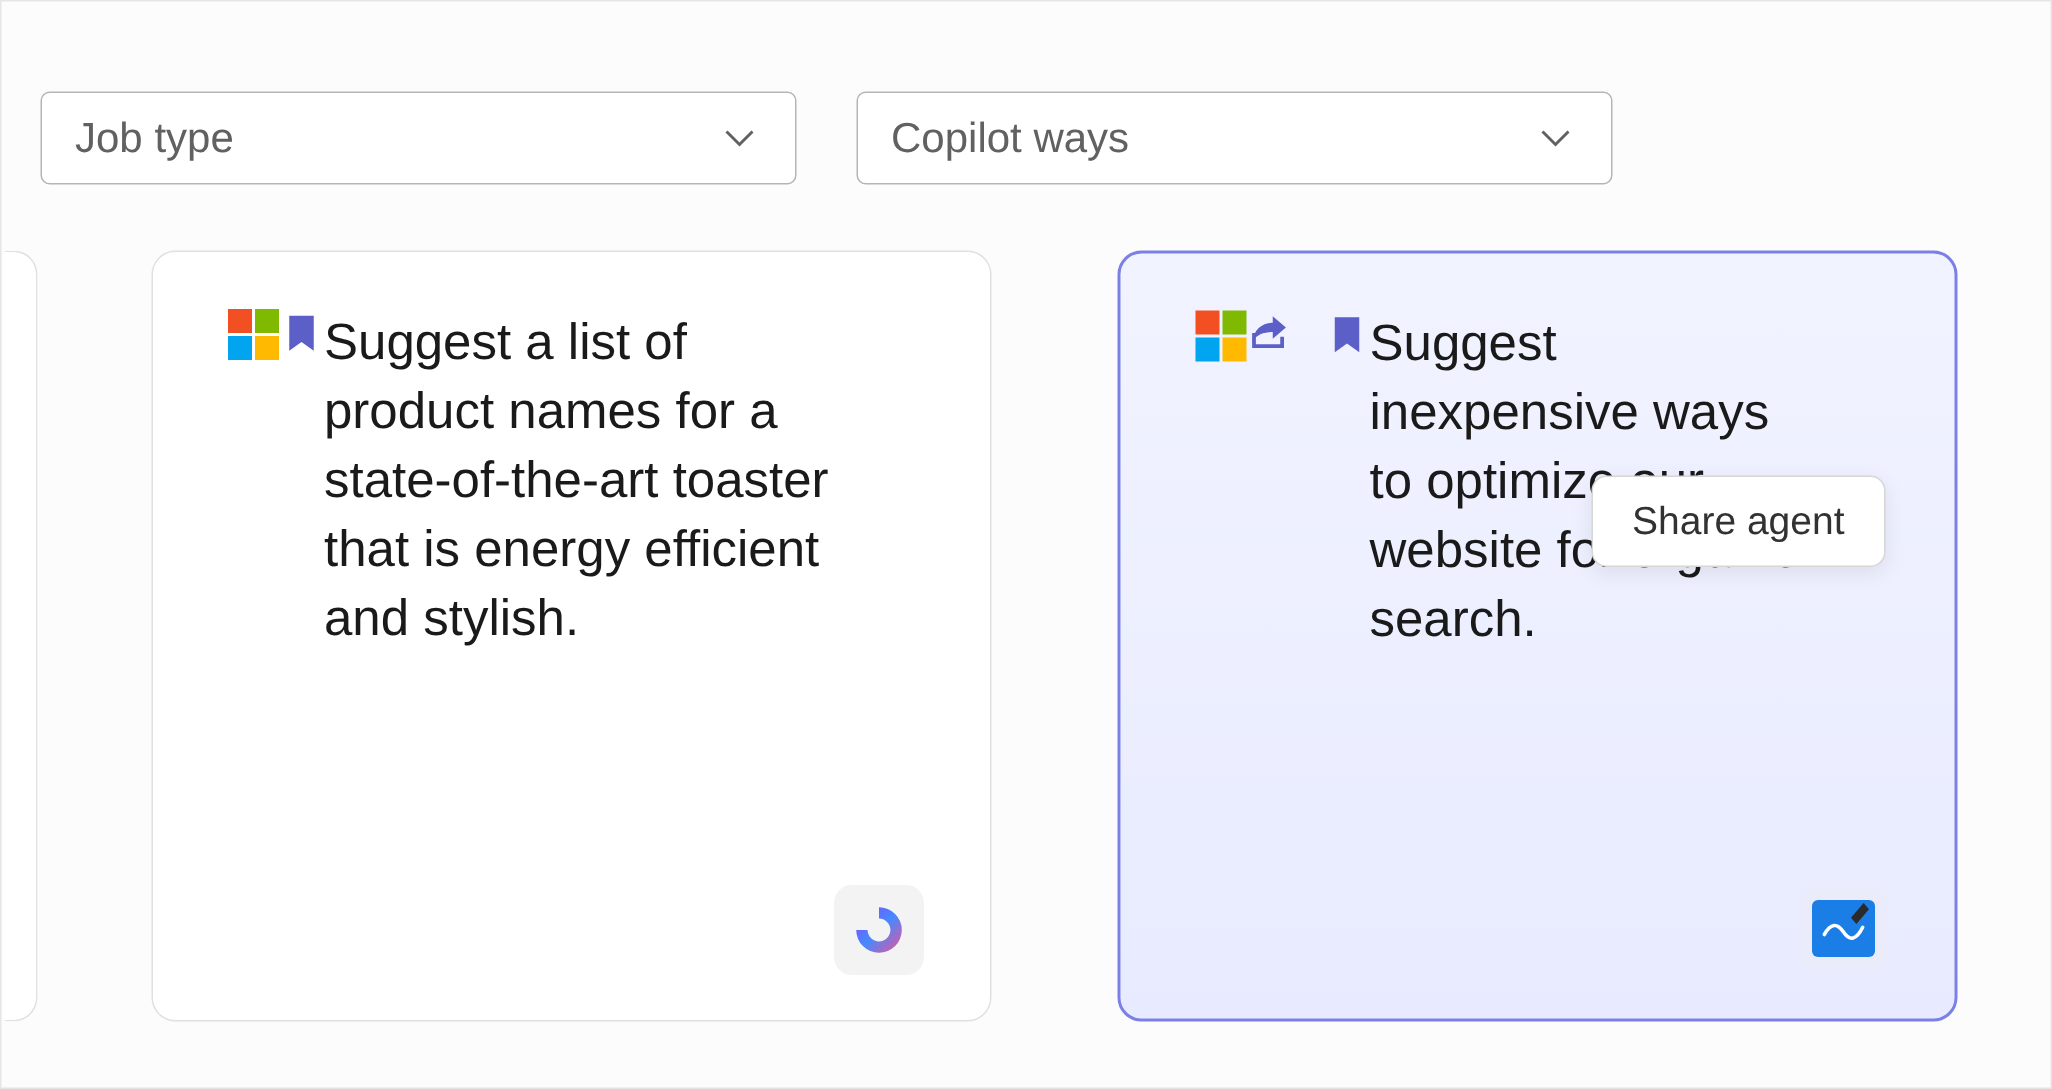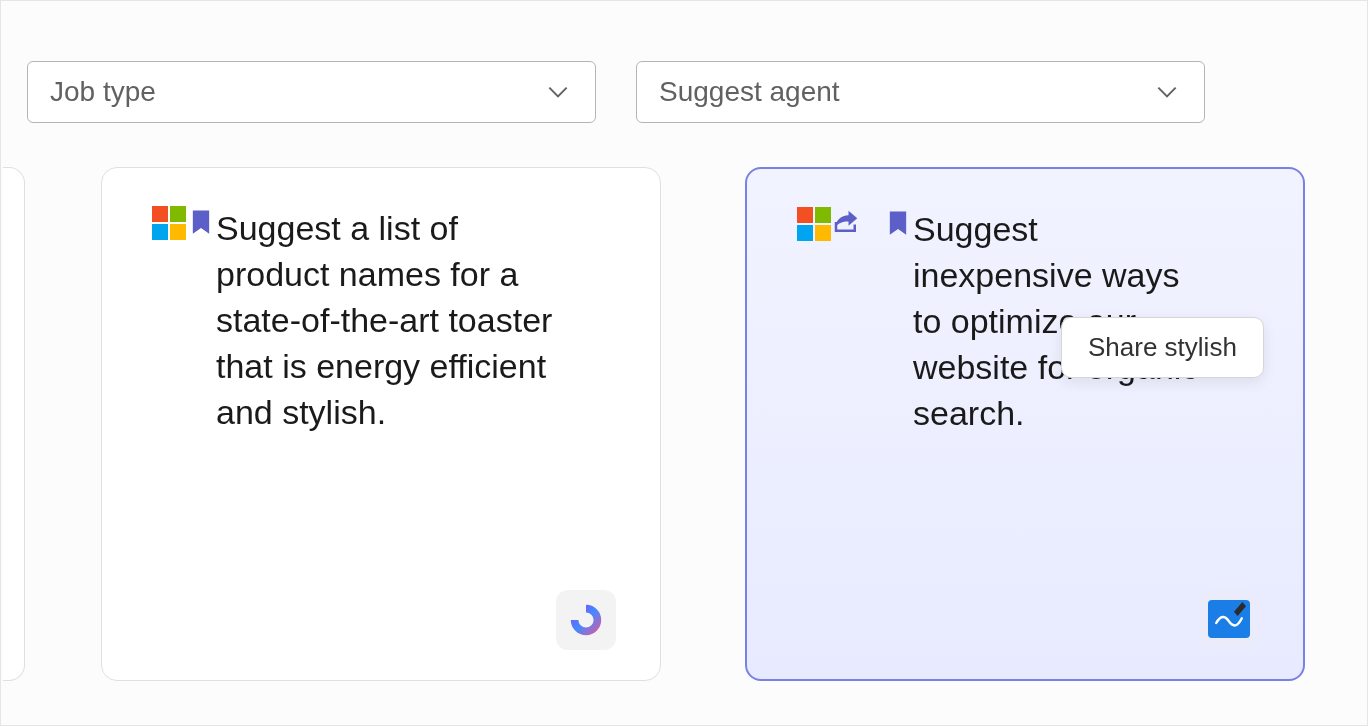--- a/index.html
+++ b/index.html
@@ -16,21 +16,21 @@
       padding: 60px 20px 0 20px;
       position: relative;
     }
     .filter-row {
       display: flex;
       gap: 40px;
       margin-bottom: 44px;
       margin-left: 6px;
     }
     .dropdown {
-      width: 569px;
+      width: 504px;
       height: 62px;
       border: 1.5px solid #b5b5b5;
       border-radius: 6px;
       background: #ffffff;
       display: flex;
       align-items: center;
       justify-content: space-between;
       padding: 0 24px 0 22px;
       cursor: pointer;
     }
@@ -181,35 +181,35 @@
   <div class="filter-row">
     <div class="dropdown">
       <span class="dropdown-label">Job type</span>
       <span class="chevron">
         <svg viewBox="0 0 24 24" fill="none" stroke-width="1.8">
             <path d="M4 8 L12 16 L20 8"></path>
           </svg>
       </span>
     </div>
     <div class="dropdown">
-      <span class="dropdown-label">Suggest agent</span>
+      <span class="dropdown-label">Copilot ways</span>
       <span class="chevron">
         <svg viewBox="0 0 24 24" fill="none" stroke-width="1.8">
             <path d="M4 8 L12 16 L20 8"></path>
           </svg>
       </span>
     </div>
   </div>
 
   <div class="cards-row">
 
     <div class="card-sliver"></div>
 
     <div class="tooltip">
-      <span>Share stylish</span>
+      <span>Share agent</span>
     </div>
 
     <div class="card" style="margin-left: 56px;">
       <div class="card-header">
         <div class="ms-logo">
           <div class="sq r"></div>
             <div class="sq g"></div>
             <div class="sq b"></div>
             <div class="sq y"></div>
         </div>

